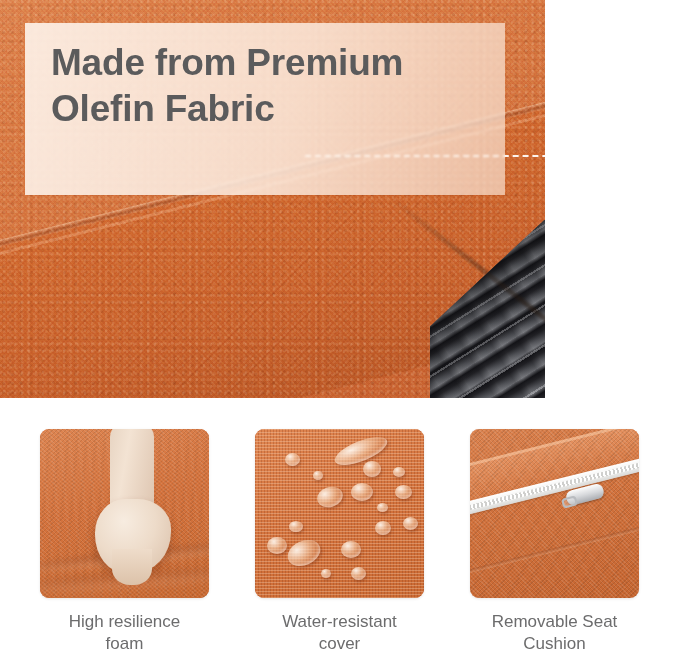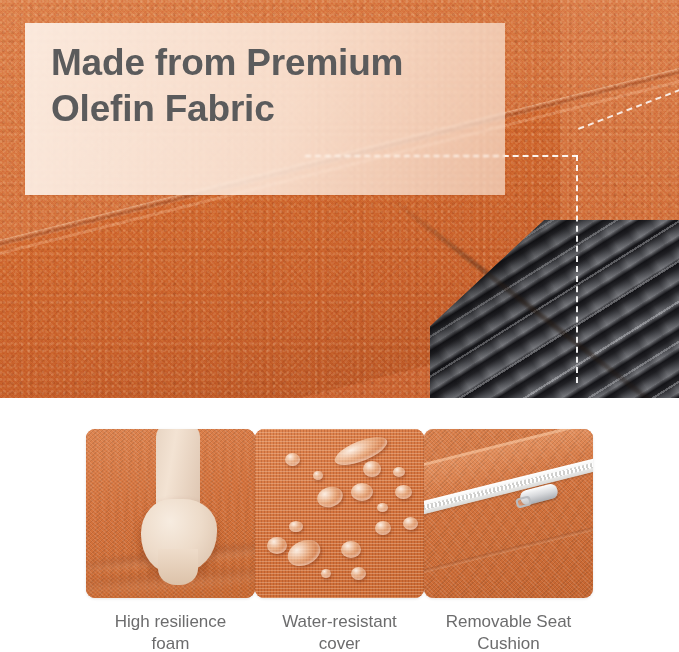--- a/index.html
+++ b/index.html
@@ -8,21 +8,21 @@
   body {
     font-family:"Liberation Sans", sans-serif;
     -webkit-font-smoothing:antialiased;
     overflow:hidden;
   }
 
   #page { position:relative; width:679px; height:652px; background:#fff; overflow:hidden; }
 
   
   .hero {
-    position:absolute; left:0; top:0; width:679px; height:398px;
+    position:absolute; left:0; top:0; width:545px; height:398px;
     overflow:hidden;
     background:#5eead4;
   }
   
   .hero-fabric {
     position:absolute; inset:0;
     background:
       linear-gradient(160deg, #d97b45 0%, #d4703c 32%, #cd6833 62%, #c66230 100%);
   }
   
@@ -162,21 +162,21 @@
   }
   .hero-sub {
     position:absolute; left:51px; top:143px;
     font-size:16.5px; font-weight:700; color:#6f6f70; letter-spacing:.1px;
   }
 
   
   .features {
     position:absolute; left:0; top:398px; width:679px; height:254px;
     background:#ffffff;
-    display:flex; justify-content:center; align-items:flex-start; 
+    display:flex; justify-content:center; align-items:flex-start; gap:46px;
     padding-top:31px;
   }
   .feature { width:169px; display:flex; flex-direction:column; align-items:center; }
   .feature-img {
     width:169px; height:169px; border-radius:9px; overflow:hidden; position:relative;
     background:#d0703c;
     box-shadow:0 1px 3px rgba(0,0,0,.10);
   }
   .feature-caption {
     margin-top:13px; text-align:center;

